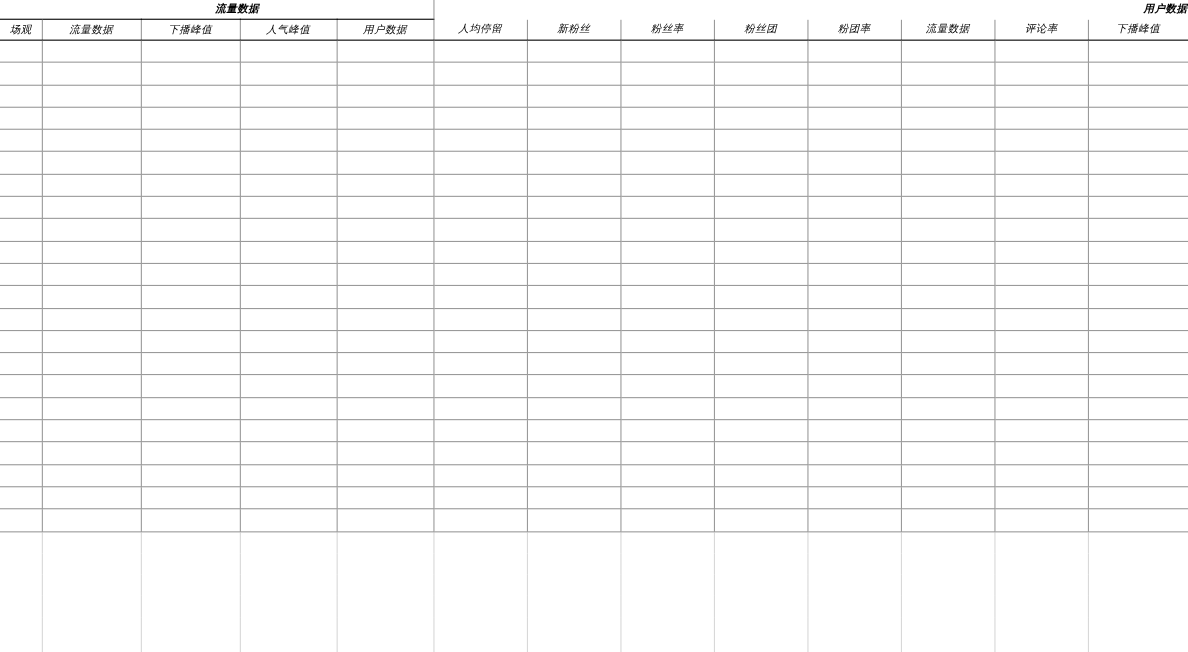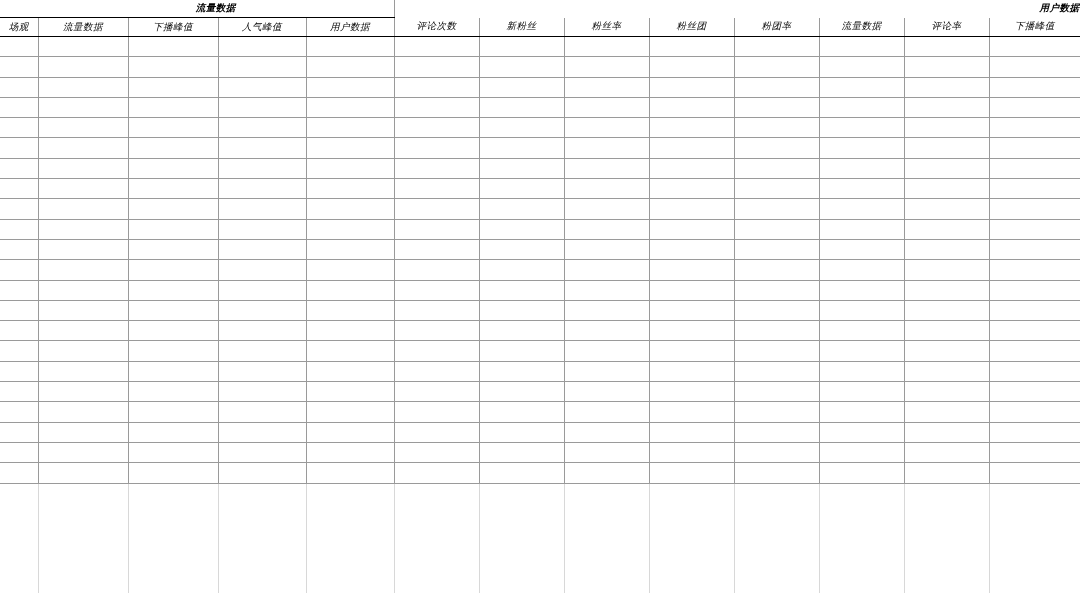--- a/index.html
+++ b/index.html
@@ -128,21 +128,21 @@
         <td colspan="4">流量数据</td>
         <td colspan="8" class="gap-cell">用户数据</td>
         <td class="gap-cell"></td>
       </tr>
       <tr class="header-row">
         <td class="first-col">场观</td>
         <td>流量数据</td>
         <td>下播峰值</td>
         <td>人气峰值</td>
         <td>用户数据</td>
-        <td>评论次数</td>
+        <td>人均停留</td>
         <td>新粉丝</td>
         <td>粉丝率</td>
         <td>粉丝团</td>
         <td>粉团率</td>
         <td>流量数据</td>
         <td>评论率</td>
         <td class="last-col">下播峰值</td>
       </tr>
     <tr class="body-row">
           <td class="first-col"></td>

